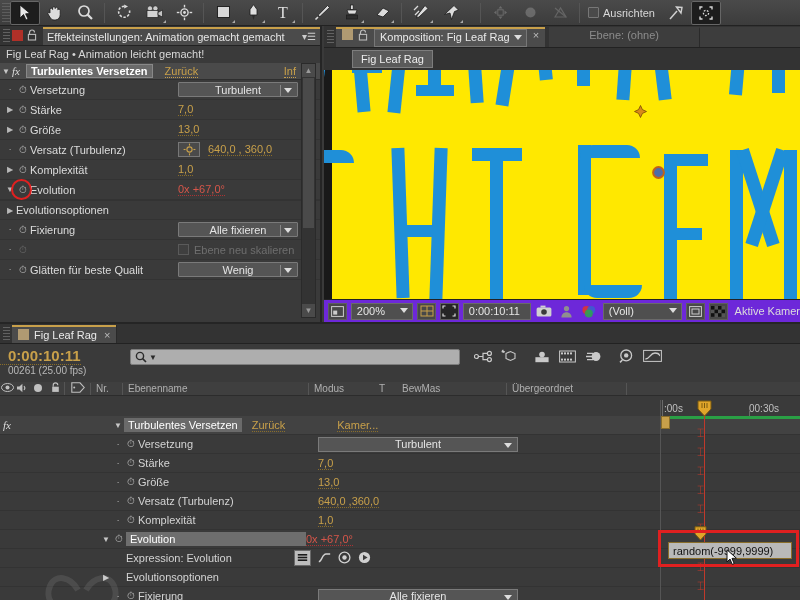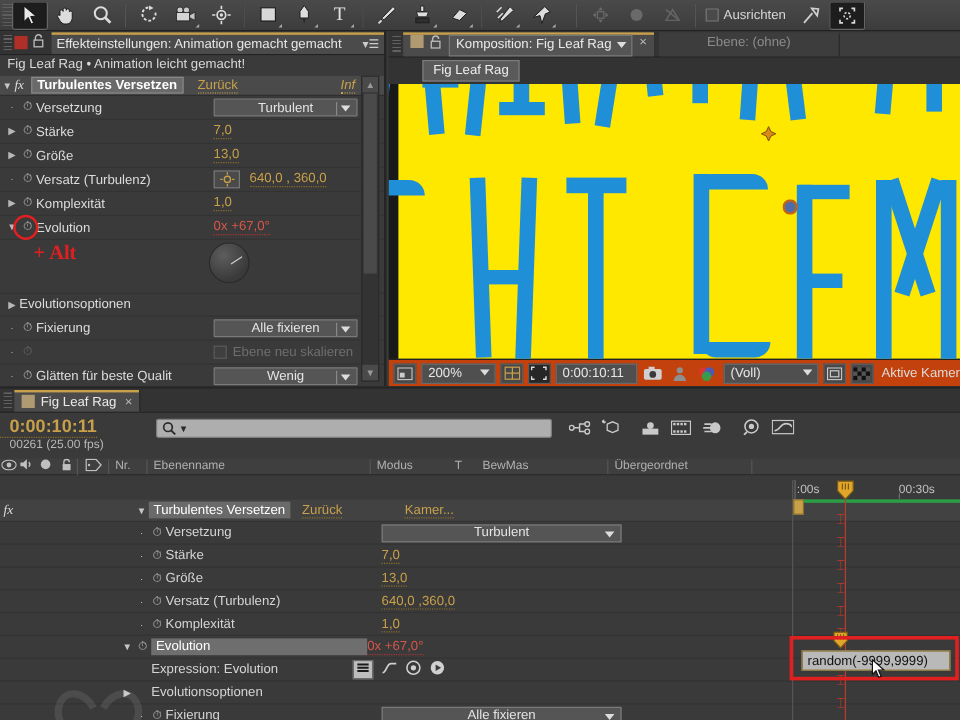--- a/index.html
+++ b/index.html
@@ -52,21 +52,21 @@
   .fx-list { position:relative; height:259px; background:#3a3a3a; overflow:hidden;}
   .fx-hdr { height:17px; display:flex; align-items:center; background:#4a4a4a;
      border-bottom:1px solid #2e2e2e; }
   .tri { width:12px; text-align:center; color:#c6c6c6; font-size:8px; }
   .fx-ico { font-style:italic; font-family:"Liberation Serif",serif; font-size:11px; color:#ddd; width:14px;}
   .fx-title { background:#6a6a6a; color:#fff; font-weight:bold; font-size:11px;
      padding:0 4px; border:1px solid #888; }
   .fx-reset { color:#c8a04a; font-size:11px; margin-left:12px;
      border-bottom:1px dotted #c8a04a; }
   .fx-info { color:#c8a04a; font-size:11px; margin-left:auto; margin-right:24px;
-     border-bottom:1px dotted #c8a04a;font-style:italic; }
+     border-bottom:1px dotted #c8a04a; }
   .prow { height:20px; display:flex; align-items:center; border-bottom:1px solid #333;
      padding-left:4px; }
   .prow .tri { opacity:.9; }
   .sw { width:14px; text-align:center; color:#b8b8b8; font-size:10px; }
   .pname { font-size:11px; color:#dcdcdc; width:148px; white-space:nowrap; overflow:hidden;}
   .pval { font-size:11px; color:#c8a04a; border-bottom:1px dotted #8a6e2a; }
   .pval.red { color:#d6564a; border-bottom-color:#a33; }
   .dd { width:120px; height:15px; background:#555; border:1px solid #7a7a7a;
      display:flex; align-items:center; justify-content:center; position:relative;
      font-size:11px; color:#e4e4e4; border-radius:1px;}
@@ -96,21 +96,21 @@
   .ctab.active { background:#4b4b4b; border-top:2px solid #c8a04a; color:#eaeaea;}
   .ctab.inactive { background:#3d3d3d; color:#8c8c8c; border-top:2px solid #3d3d3d;}
   .ctab-swatch{ width:11px;height:11px;background:#b09a72;margin-right:5px;}
   .comp-crumbbar{ height:22px; background:#333; display:flex; align-items:center; padding-left:28px;}
   .comp-crumb{ background:#5a5a5a; border:1px solid #7d7d7d; color:#ededed;
      font-size:11px; padding:2px 8px;}
   .comp-view{ position:relative; height:229px; background:#191919; overflow:hidden;}
   .comp-canvas{ position:absolute; left:8px; top:0; right:0; bottom:0; background:#ffe800;}
   .stroke{ position:absolute; background:#1f8fd8; }
   .anchor-pt{ position:absolute; width:11px;height:11px; }
-  .comp-bottombar{ height:23px; background:#c2410c; display:flex; align-items:center;
+  .comp-bottombar{ height:23px; background:#6d28d9; display:flex; align-items:center;
      border-top:1px solid #222; padding-left:4px; gap:4px;}
   .cb-btn{ width:20px;height:17px;display:flex;align-items:center;justify-content:center;
      background:#484848;border:1px solid #5e5e5e; color:#ccc; font-size:9px;}
   .cb-field{ height:17px;background:#4f4f4f;border:1px solid #6a6a6a;display:flex;
      align-items:center;padding:0 5px;font-size:11px;color:#e6e6e6; position:relative;}
   .cb-field .cv{ position:absolute; right:4px; top:4px;
      border-left:4px solid transparent;border-right:4px solid transparent;border-top:5px solid #ddd;}
 
   
   #tl-panel{ position:absolute; left:0; top:322px; width:800px; height:278px; background:#3a3a3a;
@@ -386,24 +386,20 @@
       </div>
 
       <div class="prow" style="position:relative;">
         <span class="tri">▼</span>
         <span class="sw">⏱</span>
         <span class="pname">Evolution</span>
         <span class="pval red">0x +67,0°</span>
         <span class="red-circ" style="left:11px; top:-1px; width:21px; height:21px;"></span>
       </div>
 
-      <div style="height:44px;position:relative;">
-        <span class="alt-note" style="position:absolute;left:28px;top:1px;">+ Alt</span>
-        <span class="knob" style="position:absolute;left:174px;top:2px;"></span>
-      </div>
 
       <div class="prow" style="border-top:1px solid #333;">
         <span class="tri">▶</span>
         <span class="pname" style="width:auto;">Evolutionsoptionen</span>
       </div>
 
       <div class="prow">
         <span class="tri">·</span>
         <span class="sw">⏱</span>
         <span class="pname">Fixierung</span>

